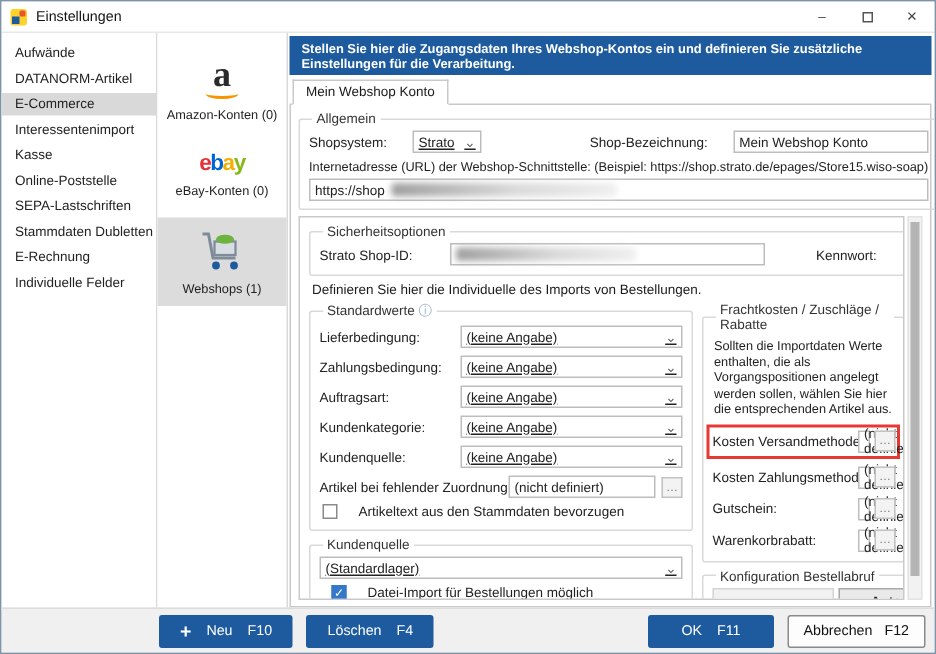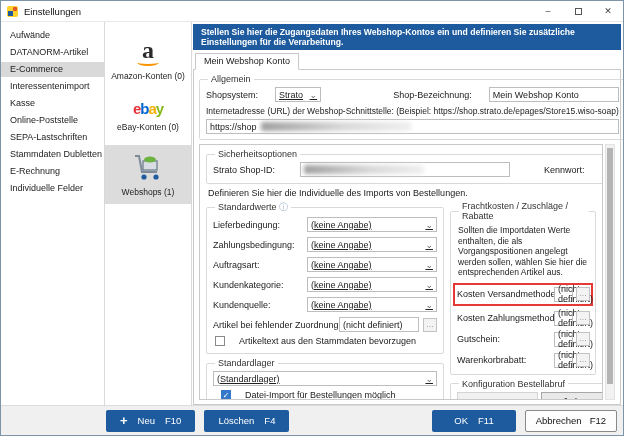--- a/index.html
+++ b/index.html
@@ -53,21 +53,21 @@
   .hint { font-size:8.5px; color:#222; margin:1px 0 3px; white-space:nowrap; overflow:hidden;}
   .blurline { display:inline-block; height:9px; border-radius:2px;
               background:linear-gradient(90deg,#9f9f9f,#d9d9d9 55%,#efefef); filter:blur(2px); }
   
   .scrollwrap { position:relative; flex:1; min-height:0; }
   .scrollpanel { position:absolute; inset:0 12px 0 0; border:1px solid #c9c9c9; padding:4px 6px; overflow:hidden; }
   .vscroll { position:absolute; right:0; top:0; bottom:0; width:10px; background:#f2f2f2; border:1px solid #e3e3e3; }
   .vthumb { position:absolute; left:1px; right:1px; top:3px; height:93%; background:#b4b4b4; }
   .intro { font-size:9px; margin:2px 0 3px 2px; }
   .cols { display:flex; gap:6px; align-items:flex-start; }
-  .col-left { width:238px; flex:0 0 auto; }
+  .col-left { width:256px; flex:0 0 auto; }
   .col-right { flex:1; min-width:0; }
   .grid-lbl-combo { display:grid; grid-template-columns:90px 1fr; gap:3px 4px; align-items:center; }
   .grid-lbl-combo > * { margin-bottom:2px; }
   .arow { display:grid; grid-template-columns:122px 1fr 14px; gap:4px; align-items:center; margin-top:3px;}
   .dots { width:14px; height:14px; border:1px solid #c2c2c2; background:#f3f3f3; color:#777;
           display:flex; align-items:center; justify-content:center; font-size:8px; line-height:8px;}
   .cb { display:flex; align-items:center; gap:14px; margin:4px 0 2px 2px; }
   .cbbox { width:10px; height:10px; border:1px solid #8a8a8a; background:#fff; display:flex;
            align-items:center; justify-content:center; font-size:8px; color:#fff; flex:0 0 auto;}
   .cbbox.checked { background:#3577c8; border-color:#3577c8; }
@@ -234,21 +234,21 @@
                       </div>
                     <div class="dots">…</div>
                   </div>
                   <div class="cb">
                     <span class="cbbox"></span>
                     <span class="lbl">Artikeltext aus den Stammdaten bevorzugen</span>
                   </div>
                 </fieldset>
 
                 <fieldset class="group">
-                  <legend>Standardlager</legend>
+                  <legend>Kundenquelle</legend>
                   <div class="row" style="margin-bottom:2px">
                     <div class="combo">
                         <span>(Standardlager)</span>
                         <span class="chev">⌄</span>
                       </div>
                   </div>
                   <div class="cb" style="margin-left:8px">
                     <span class="cbbox checked">
                         <span>✓</span>
                       </span>

